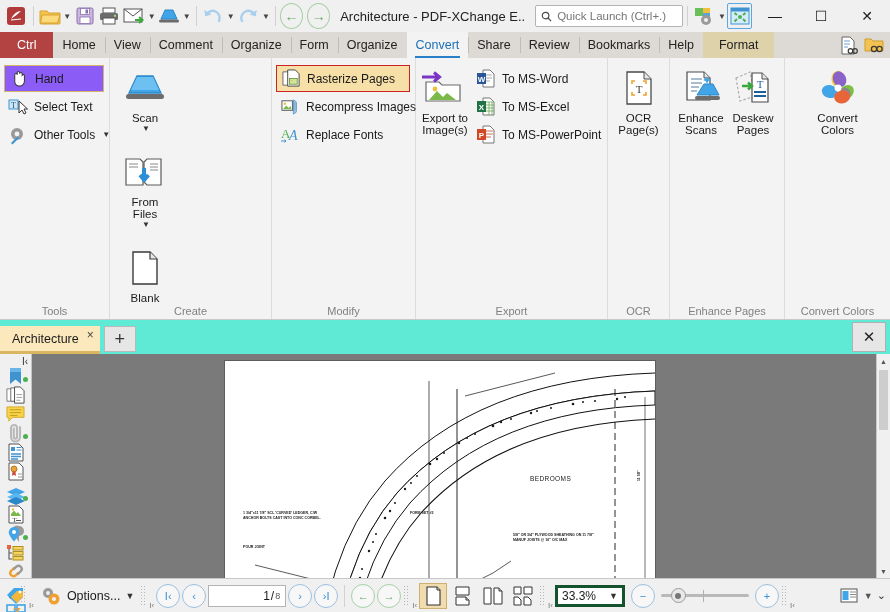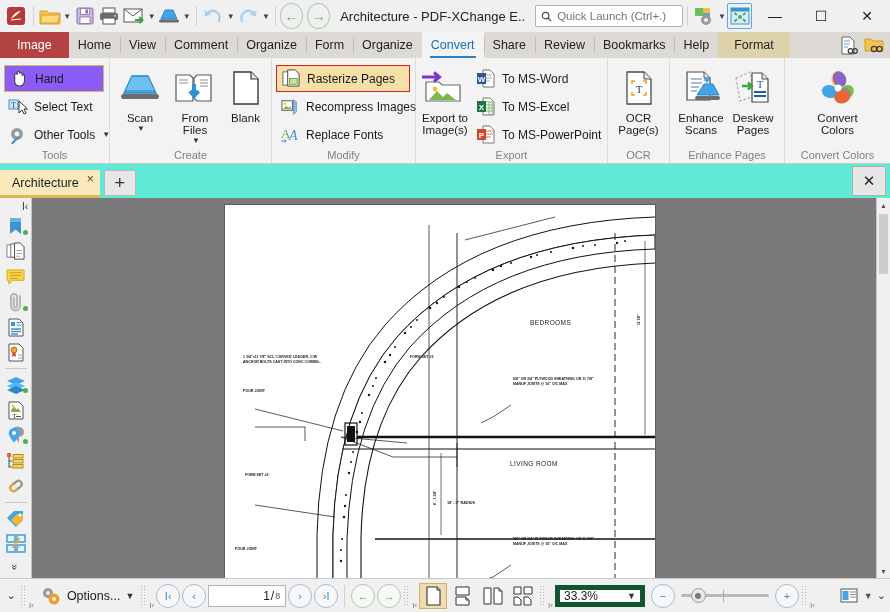--- a/index.html
+++ b/index.html
@@ -129,21 +129,21 @@
              display:flex; align-items:center; justify-content:center;
              color:#3d8fd1; font-size:11px; background:#f7f7f7; }
   .circbtn.green { border-color:#a6cfa6; color:#6aaa64; }
   .pagefield { width:78px; height:22px; background:#fff; border:1px solid #b4b4b4;
                display:flex; align-items:center; justify-content:flex-end;
                padding:0 5px; font-size:12px; gap:1px;}
   .pagefield sup { font-size:9px; color:#555; }
   .vmbtn { width:28px; height:26px; display:flex; align-items:center;
            justify-content:center; }
   .vmbtn.sel { background:#f0dcae; border:1px solid #cdb173; }
-  .zoombox { width:90px; height:22px; background:#fff; border:5px solid #14532d;
+  .zoombox { width:70px; height:22px; background:#fff; border:3px solid #14532d;
              display:flex; align-items:center; padding:0 4px; font-size:12px;
              justify-content:space-between; }
   .slider { width:96px; height:22px; position:relative; display:flex;
             align-items:center; }
   .slider .track { position:absolute; left:4px; right:4px; height:3px;
                    background:#b9b9b9; border-radius:2px; }
   .slider .tick { position:absolute; left:46px; top:5px; width:1px; height:12px;
                   background:#b0b0b0; }
   .slider .knob { position:absolute; left:14px; width:15px; height:15px;
                   border-radius:50%; background:#e8e8e8; border:1px solid #9a9a9a;
@@ -273,21 +273,21 @@
           <span>☐</span>
         </div>
       <div class="winbtn close">
           <span>✕</span>
         </div>
     </div>
   </div>
 
   <div class="tabrow">
     <div class="tab-file">
-        <span>Image</span>
+        <span>Ctrl</span>
       </div>
     <div class="tab">
         <span>Home</span>
       </div>
     <div class="tab">
         <span>View</span>
       </div>
     <div class="tab">
         <span>Comment</span>
       </div>
@@ -372,21 +372,21 @@
             </span>
             <span>Other Tools</span>
             <span class="dd">▼</span>
           </div>
         </div>
       </div>
       <div class="rgroup-label">Tools</div>
     </div>
 
     <div class="rgroup" style="width:162px;">
-      <div class="rgroup-body" style="justify-content:center;gap:6px;">
+      <div class="rgroup-body" style="justify-content:center;gap:12px;flex-direction:column;">
         <div class="bigbtn">
           <span class="bi">
             <svg width="46" height="34" viewBox="0 0 46 34">
                 <path d="M7 22 L15 5 h16 l8 17 Z" fill="#42a5e8" stroke="#2b87c9" stroke-width="1.3"></path>
                 <path d="M15 6 h16 l6 13 H9 Z" fill="#6cc0f2"></path>
                 <rect x="4" y="23" width="38" height="5" rx="2.5" fill="#6d6d6d"></rect>
               </svg>
           </span>
           <span class="bl">Scan</span>
           <span class="dd">▼</span>

